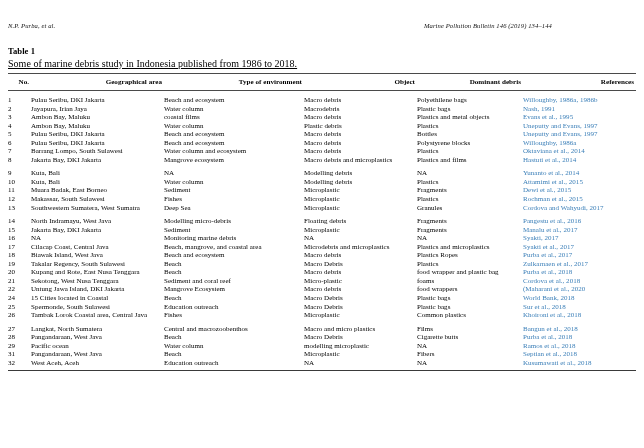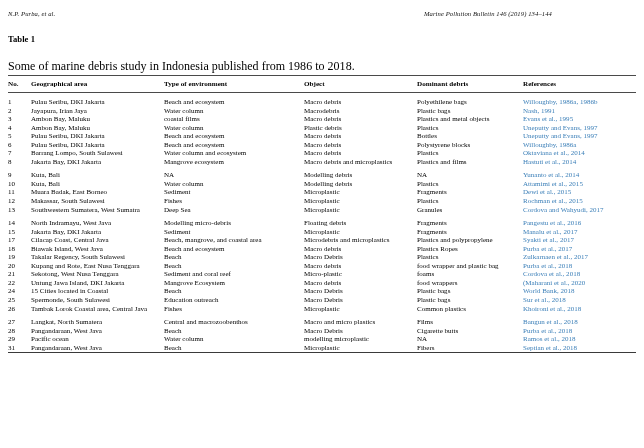--- a/index.html
+++ b/index.html
@@ -13,21 +13,21 @@
     font-family: "Liberation Serif", "DejaVu Serif", serif;
     color: #000000;
     overflow: hidden;
     position: relative;
   }
   .page {
     position: relative;
     width: 560px;
     height: 448px;
     box-sizing: border-box;
-    padding: 4px 8px;
+    padding: 16px 8px;
   }
 
   
   .runhead {
     display: flex;
     justify-content: space-between;
     align-items: baseline;
     font-style: italic;
     font-size: 6.6px;
     letter-spacing: 0.1px;
@@ -41,37 +41,38 @@
   .caption-block {
     margin-top: 17px;
   }
   .tbl-number {
     font-weight: bold;
     font-size: 8.6px;
     line-height: 11px;
     letter-spacing: 0.05px;
   }
   .tbl-caption {
-    font-size: 12px;
+    font-size: 10px;
     line-height: 12px;
     letter-spacing: 0.02px;
-    margin-top: 15px;
+    margin-top: 1px;
+    text-decoration: underline;
   }
 
   
   table.debris {
     border-collapse: collapse;
     width: 628px;
     margin-top: 3px;
     table-layout: fixed;
   }
   table.debris thead th {
     font-weight: bold;
     font-size: 7.1px;
-    text-align: left;
+    text-align: right;
     padding: 4px 2px 4px 0;
     vertical-align: bottom;
     letter-spacing: 0.02px;
     border-top: 1.1px solid #4a4a4a;
     border-bottom: 0.9px solid #4a4a4a;
   }
   table.debris tbody td {
     font-size: 7.0px;
     line-height: 8.55px;
     text-align: left;
@@ -257,25 +258,33 @@
         </tr>
         <tr>
           <td class="num">15</td>
           <td>Jakarta Bay, DKI Jakarta</td>
           <td>Sediment</td>
           <td>Microplastic</td>
           <td>Fragments</td>
           <td class="ref">Manalu et al., 2017</td>
         </tr>
         <tr>
+          <td class="num">16</td>
+          <td>NA</td>
+          <td>Monitoring marine debris</td>
+          <td>NA</td>
+          <td>NA</td>
+          <td class="ref">Syakti, 2017</td>
+        </tr>
+        <tr>
           <td class="num">17</td>
           <td>Cilacap Coast, Central Java</td>
           <td>Beach, mangrove, and coastal area</td>
           <td>Microdebris and microplastics</td>
-          <td>Plastics and polypropylene</td>
+          <td>Plastics and microplastics</td>
           <td class="ref">Syakti et al., 2017</td>
         </tr>
         <tr>
           <td class="num">18</td>
           <td>Biawak Island, West Java</td>
           <td>Beach and ecosystem</td>
           <td>Macro debris</td>
           <td>Plastics Ropes</td>
           <td class="ref">Purba et al., 2017</td>
         </tr>
@@ -363,17 +372,25 @@
           <td class="ref">Ramos et al., 2018</td>
         </tr>
         <tr>
           <td class="num">31</td>
           <td>Pangandaraan, West Java</td>
           <td>Beach</td>
           <td>Microplastic</td>
           <td>Fibers</td>
           <td class="ref">Septian et al., 2018</td>
         </tr>
+        <tr class="last-body">
+          <td class="num">32</td>
+          <td>West Aceh, Aceh</td>
+          <td>Education outreach</td>
+          <td>NA</td>
+          <td>NA</td>
+          <td class="ref">Kusumawati et al., 2018</td>
+        </tr>
       </tbody>
   </table>
   <div class="bottom-rule"></div>
 
 </div>
 
 </body></html>

